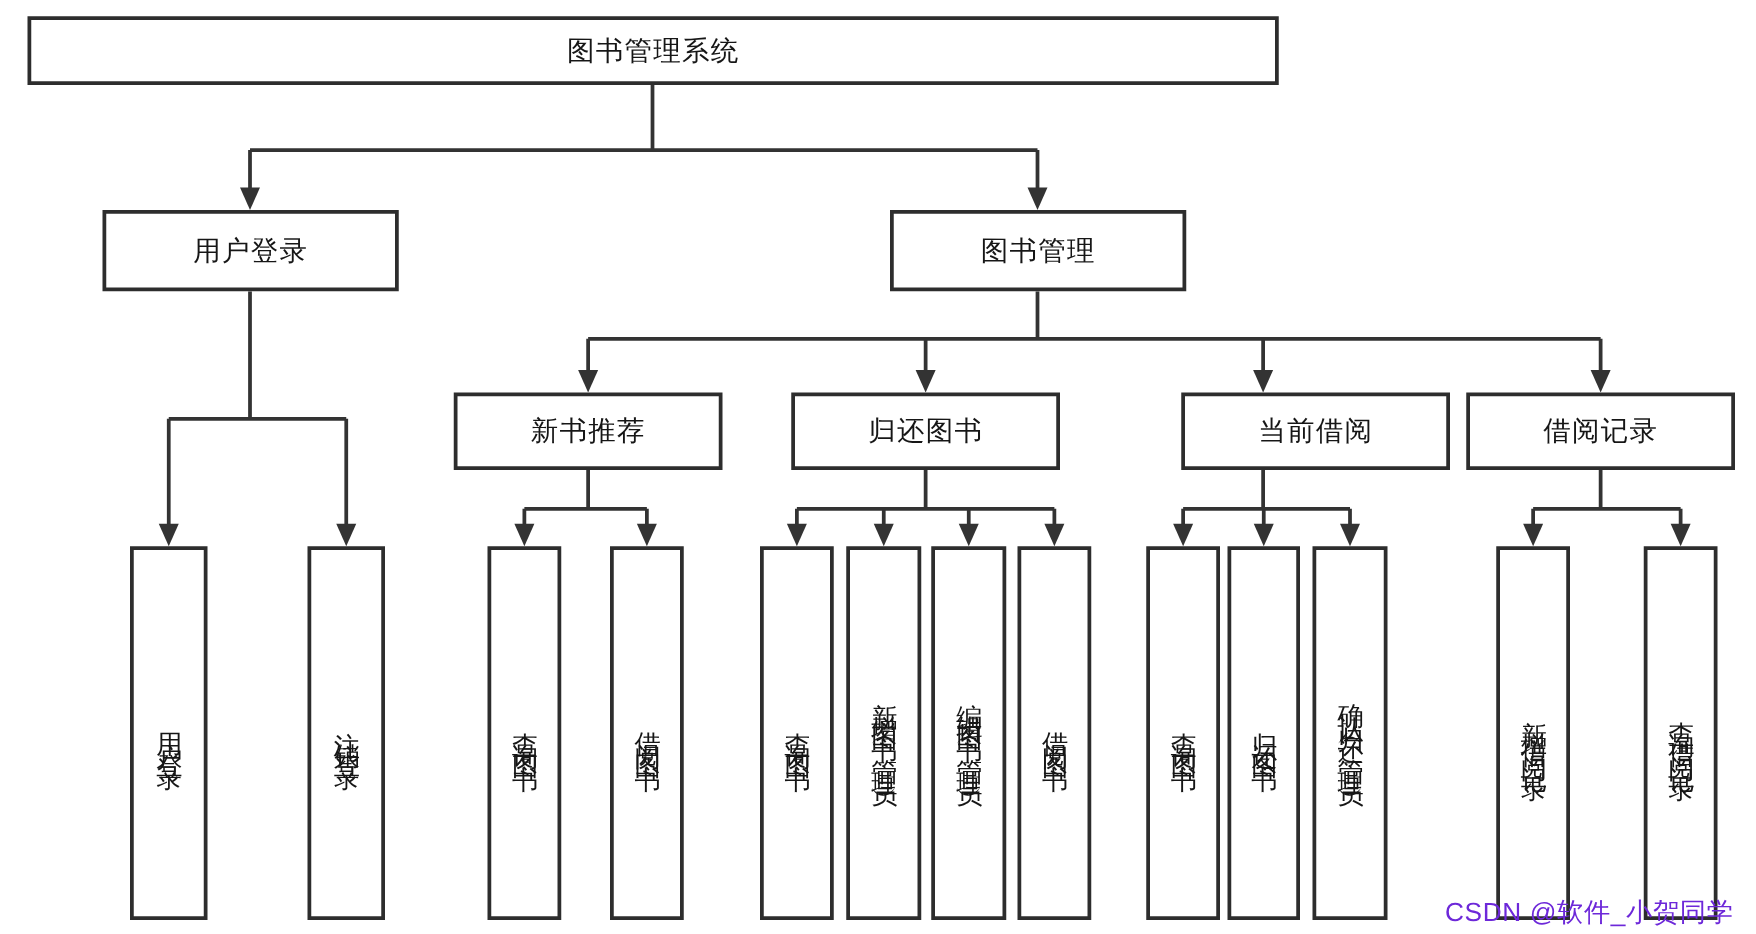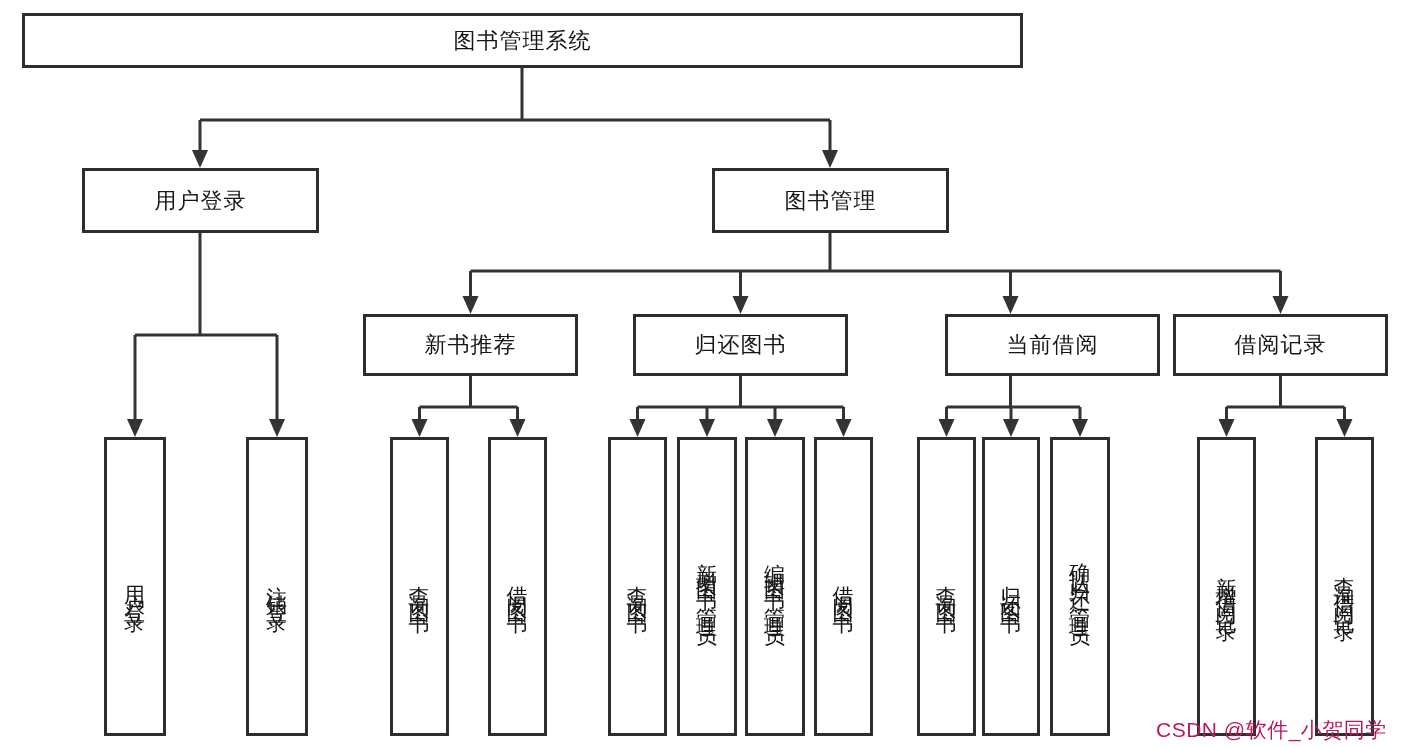--- a/index.html
+++ b/index.html
@@ -24,21 +24,21 @@
   .vnode .vtext{
     writing-mode:vertical-rl;
     letter-spacing:9px;
     line-height:1;
     color:#161616;
   }
   .watermark{
     position:absolute;
     left:1156px;top:716px;
     font-size:21px;
-    color:#be185d;
+    color:#6d28d9;
     letter-spacing:0.5px;
     white-space:nowrap;
   }
 </style>
 </head>
 <body>
 
 <div class="canvas">
 
   <svg class="wires" viewBox="0 0 1405 747" xmlns="http://www.w3.org/2000/svg">

